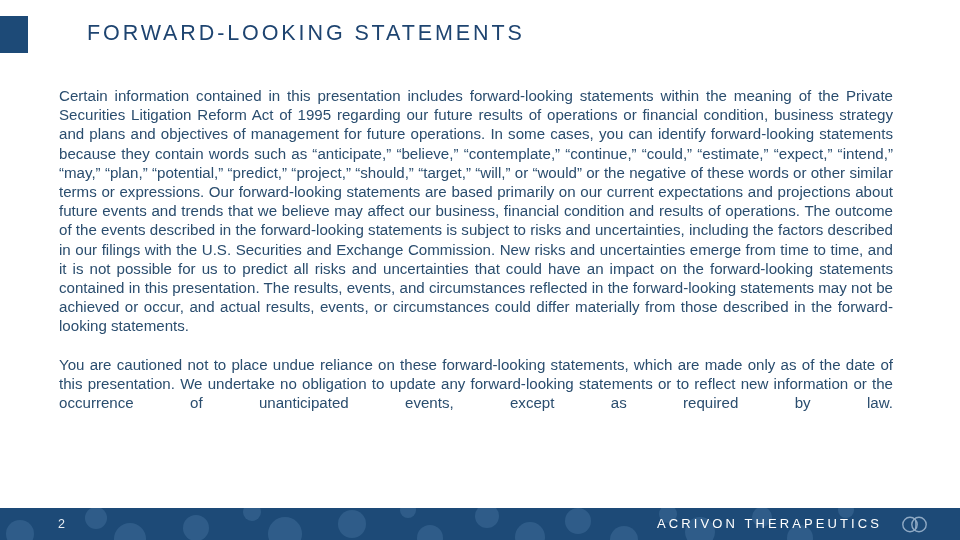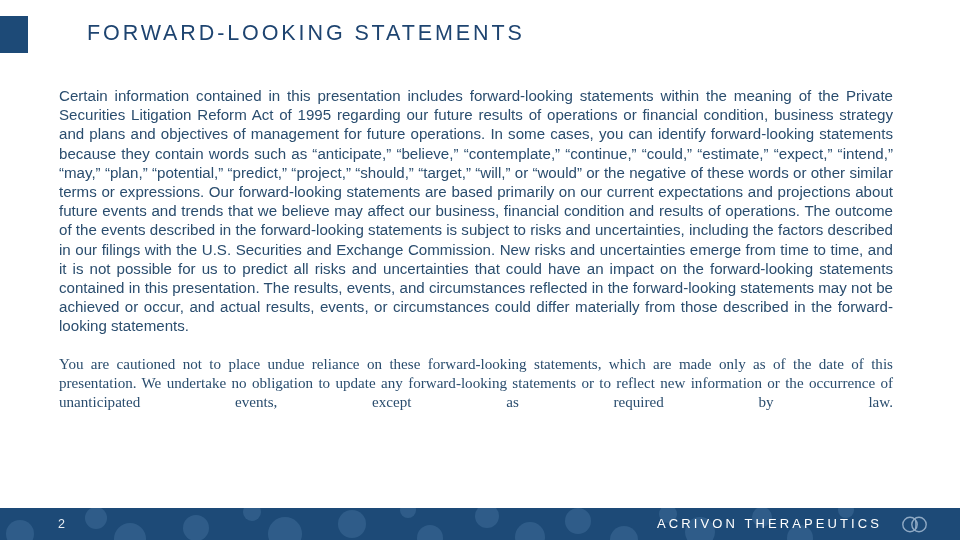--- a/index.html
+++ b/index.html
@@ -62,21 +62,20 @@
     margin: 12px;
     color: #2a4d6e;
     font-size: 15.1px;
     line-height: 19.2px;
     text-align: justify;
     text-justify: inter-word;
     font-weight: 400;
   }
   .para + .para {
     margin-top: 19px;
-    font-family: Liberation Serif, serif;
   }
   .para.last {
     text-align: justify;
   }
   .para.last:after {
     content: "";
     display: inline-block;
     width: 100%;
   }
 

